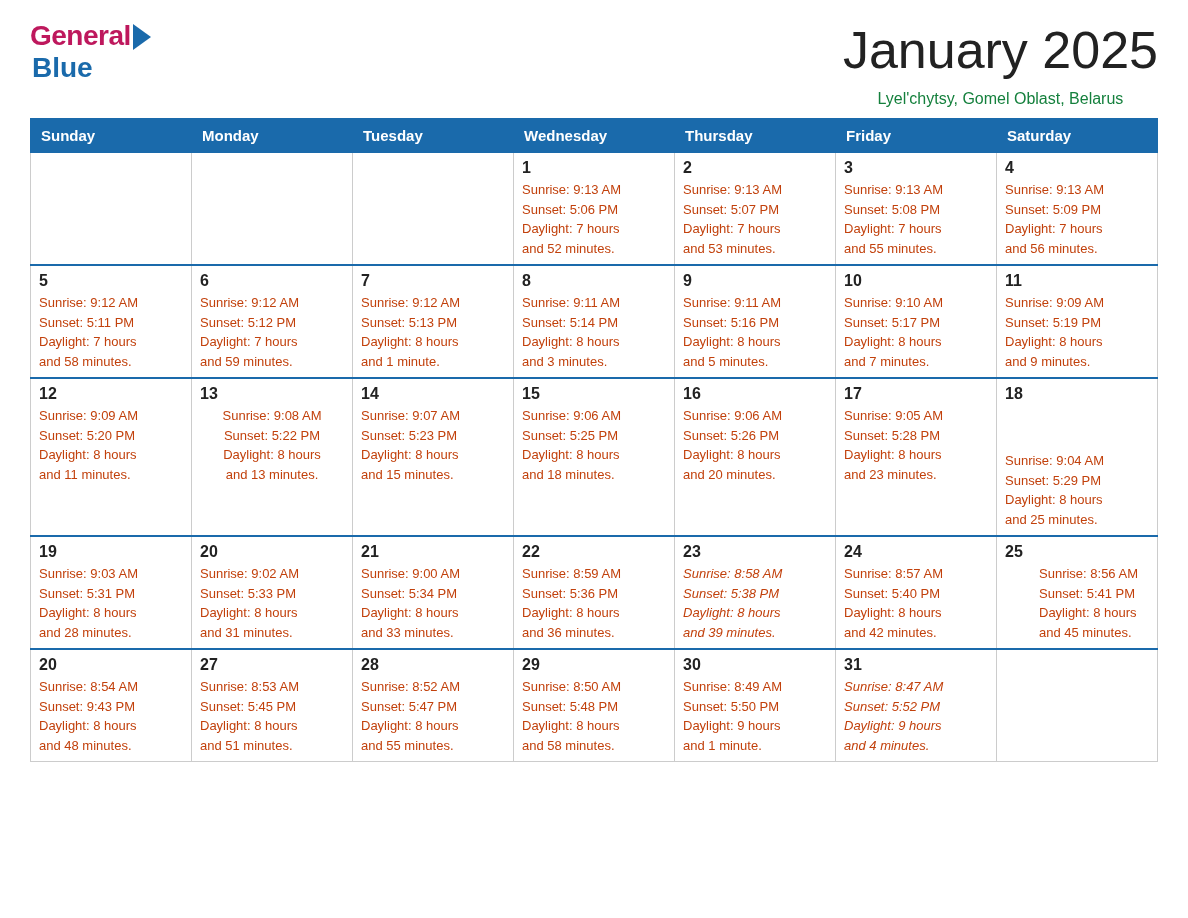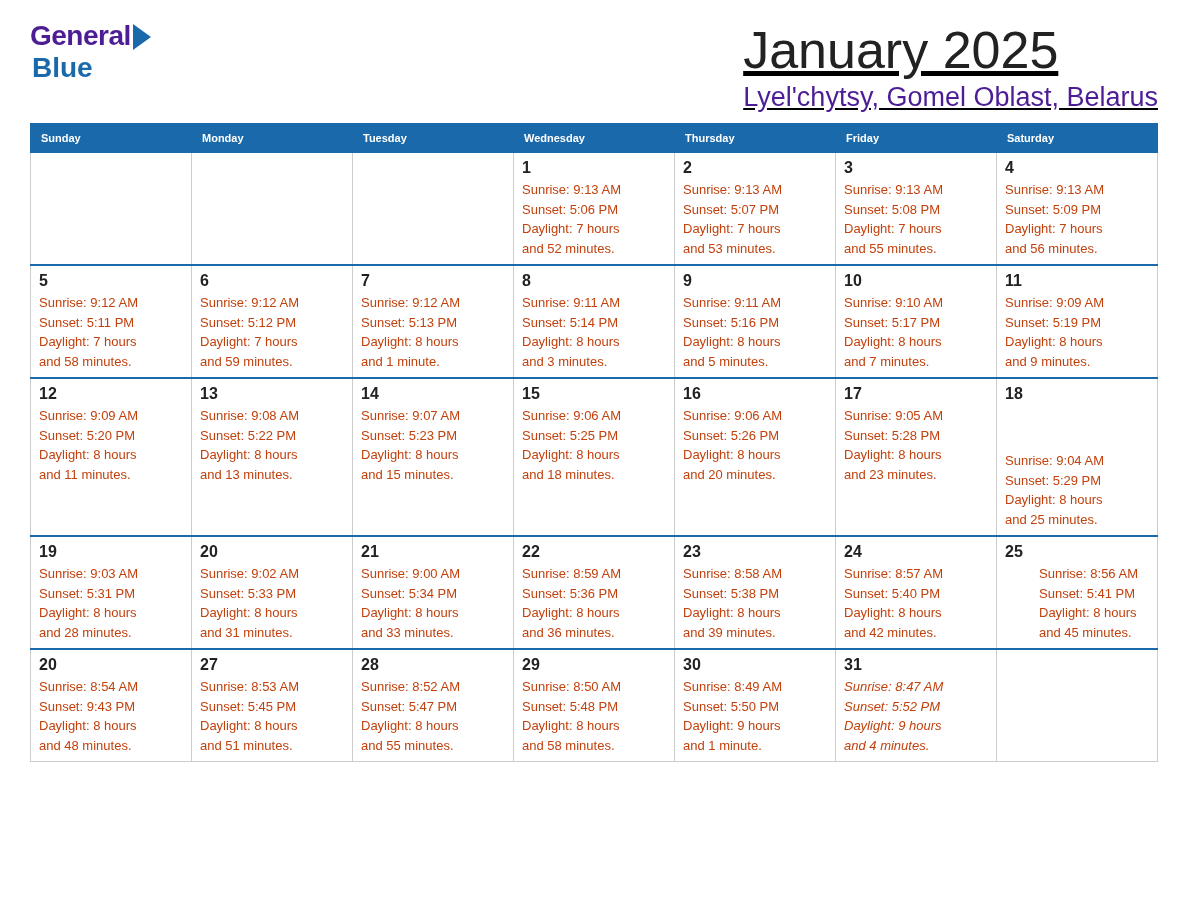--- a/index.html
+++ b/index.html
@@ -10,42 +10,41 @@
       min-height: 918px;
       padding: 20px 30px;
     }
     .header {
       display: flex;
       justify-content: space-between;
       align-items: flex-start;
       margin-bottom: 10px;
     }
     .title-block {
-      text-align: left;
-      text-decoration: underline;
+      text-align: center;
     }
     .calendar-title {
       font-size: 52px;
       font-weight: normal;
       color: #222;
     }
     .calendar-subtitle {
-      font-size: 27px;
-      color: #4c1d95;
-      margin-top: 2px;
+      font-size: 16px;
+      color: #15803d;
+      margin-top: 10px;
     }
     .calendar-table {
       width: 100%;
       border-collapse: collapse;
       margin-top: 10px;
     }
     .calendar-table th {
       background-color: #1a6aab;
       color: #fff;
-      font-size: 11px;
+      font-size: 15px;
       font-weight: bold;
       padding: 8px 10px;
       text-align: left;
       border: 1px solid #1a6aab;
     }
     .calendar-table td {
       border: 1px solid #ccc;
       vertical-align: top;
       padding: 6px 8px;
       width: 14.28%;
@@ -76,21 +75,21 @@
       flex-direction: column;
       align-items: flex-start;
     }
     .logo-row {
       display: flex;
       align-items: flex-end;
     }
     .logo-general {
       font-size: 28px;
       font-weight: bold;
-      color: #4c1d95;
+      color: #be185d;
       letter-spacing: -0.5px;
     }
     .logo-arrow {
       display: inline-block;
       width: 0;
       height: 0;
       border-top: 13px solid transparent;
       border-bottom: 13px solid transparent;
       border-left: 18px solid #1a6aab;
       margin-left: 2px;
@@ -220,21 +219,21 @@
       <tr class="row-divider">
         <td>
           <span class="day-number">12</span>
           <div class="day-info" style="white-space: pre-line;">Sunrise: 9:09 AM
 Sunset: 5:20 PM
 Daylight: 8 hours
 and 11 minutes.</div>
         </td>
         <td>
           <span class="day-number">13</span>
-          <div class="day-info" style="white-space: pre-line;">Sunrise: 9:08 AM
+          <div class="day-info" style="white-space: pre-line; text-align: center;">Sunrise: 9:08 AM
 Sunset: 5:22 PM
 Daylight: 8 hours
 and 13 minutes.</div>
         </td>
         <td>
           <span class="day-number">14</span>
           <div class="day-info" style="white-space: pre-line;">Sunrise: 9:07 AM
 Sunset: 5:23 PM
 Daylight: 8 hours
 and 15 minutes.</div>
@@ -292,21 +291,21 @@
         </td>
         <td>
           <span class="day-number">22</span>
           <div class="day-info" style="white-space: pre-line;">Sunrise: 8:59 AM
 Sunset: 5:36 PM
 Daylight: 8 hours
 and 36 minutes.</div>
         </td>
         <td>
           <span class="day-number">23</span>
-          <div class="day-info" style="white-space: pre-line;">Sunrise: 8:58 AM
+          <div class="day-info" style="white-space: pre-line; font-style: italic;">Sunrise: 8:58 AM
 Sunset: 5:38 PM
 Daylight: 8 hours
 and 39 minutes.</div>
         </td>
         <td>
           <span class="day-number">24</span>
           <div class="day-info" style="white-space: pre-line;">Sunrise: 8:57 AM
 Sunset: 5:40 PM
 Daylight: 8 hours
 and 42 minutes.</div>

